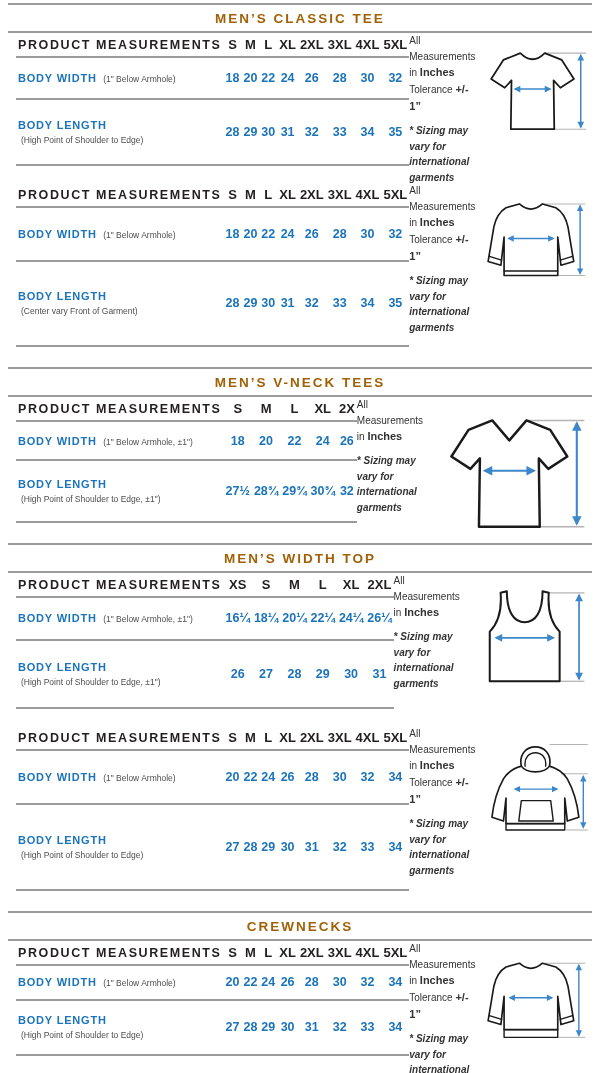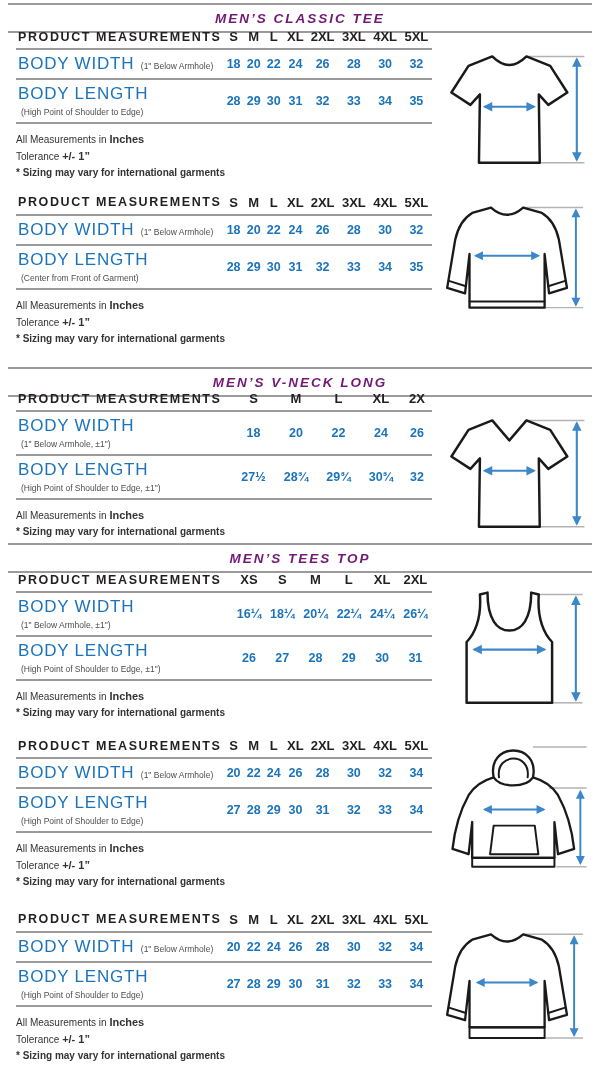--- a/index.html
+++ b/index.html
@@ -6,38 +6,38 @@
   html, body { background: #ffffff; }
   body {
     width: 600px; height: 1073px; overflow: hidden;
     font-family: "Liberation Sans", sans-serif; color: #231f20;
   }
   .panel { display: flex; flex-direction: column; }
   .band { padding: 3px 8px 0 8px; }
   .rule { height: 2px; background: #9b9b9b; }
   .title {
     text-align: center; font-size: 13.5px; font-weight: bold;
-    letter-spacing: 2px; color: #701a75; padding: 6px 0 5px 0; font-style: italic;
+    letter-spacing: 2px; color: #a16207; padding: 6px 0 5px 0;
   }
   .content { flex: 1; display: flex; padding: 0 8px 0 16px; min-height: 0; }
-  .left { flex: 1; display: flex; flex-direction: column; justify-content: center; padding: 0 8px 10px 0; }
+  .left { flex: 1; display: flex; flex-direction: row; justify-content: flex-start; padding: 0 8px 10px 0; }
   .right { width: 152px; display: flex; align-items: flex-start; padding-top: 12px; }
   table.meas { width: 100%; border-collapse: collapse; margin-bottom: 7px; }
   .meas th, .meas td { border-bottom: 2px solid #9b9b9b; padding: 4px 2px; vertical-align: middle; }
   .meas thead th { font-size: 13px; font-weight: bold; text-align: center; color: #231f20; }
   .meas thead th.lbl { text-align: left; font-size: 12.5px; letter-spacing: 1.6px; white-space: nowrap; }
   .meas td { text-align: center; color: #1b74bb; font-weight: bold; font-size: 12.5px; }
   .meas td.lbl { text-align: left; }
   .lbl { width: 44%; }
   .wide .lbl { width: 52%; }
-  .rowname { color: #1b74bb; font-weight: normal; font-size: 17px; letter-spacing: 0.8px; white-space: nowrap; }
+  .rowname { color: #1b74bb; font-weight: bold; font-size: 11px; letter-spacing: 0.8px; white-space: nowrap; }
   .sub { color: #4d4d4d; font-weight: normal; font-size: 8.5px; margin-left: 3px; white-space: nowrap; }
   .notes { font-size: 10px; color: #333333; line-height: 1.55; }
   .note b { font-size: 11px; }
-  .note.italic { font-weight: bold; }
+  .note.italic { font-style: italic; font-weight: bold; margin-top: 8px; }
   svg.garment { width: 100%; height: auto; display: block; }
   .g-outline { fill: none; stroke: #1a1a1a; stroke-width: 2.6; stroke-linejoin: round; stroke-linecap: round; }
   .g-detail  { fill: none; stroke: #1a1a1a; stroke-width: 2.2; stroke-linejoin: round; stroke-linecap: round; }
   .g-fill    { fill: #ffffff; stroke: #1a1a1a; stroke-width: 2.6; stroke-linejoin: round; }
   .arrow-line { stroke: #3c87c9; stroke-width: 2.2; }
   .arrow-head { fill: #3c87c9; }
   .ext-line  { stroke: #b3b3b3; stroke-width: 1.6; }
 </style>
 </head>
 <body>
@@ -145,21 +145,21 @@
               <td>22</td>
               <td>24</td>
               <td>26</td>
               <td>28</td>
               <td>30</td>
               <td>32</td>
             </tr>
           <tr>
             <td class="lbl">
               <span class="rowname">BODY LENGTH</span>
-              <span class="sub">(Center from Front of Garment)</span>
+              <span class="sub">(Center vary Front of Garment)</span>
             </td>
           <td>28</td>
               <td>29</td>
               <td>30</td>
               <td>31</td>
               <td>32</td>
               <td>33</td>
               <td>34</td>
               <td>35</td>
             </tr>
@@ -186,21 +186,21 @@
         <path class="arrow-head" d="M152,15 l-5,10 h10 Z"></path>
         <path class="arrow-head" d="M152,125 l-5,-10 h10 Z"></path>
       </svg>
     </div>
   </div>
 </section>
 
 <section class="panel" style="height:176px">
   <header class="band">
     <div class="rule"></div>
-    <h2 class="title">MEN’S V-NECK LONG</h2>
+    <h2 class="title">MEN’S V-NECK TEES</h2>
     <div class="rule"></div>
   </header>
   <div class="content">
     <div class="left">
       <table class="meas wide">
         <thead>
           <tr>
             <th class="lbl">PRODUCT MEASUREMENTS</th>
           <th>S</th>
               <th>M</th>
@@ -251,21 +251,21 @@
         <path class="arrow-head" d="M144,13 l-5,10 h10 Z"></path>
         <path class="arrow-head" d="M144,123 l-5,-10 h10 Z"></path>
       </svg>
     </div>
   </div>
 </section>
 
 <section class="panel" style="height:186px">
   <header class="band">
     <div class="rule"></div>
-    <h2 class="title">MEN’S TEES TOP</h2>
+    <h2 class="title">MEN’S WIDTH TOP</h2>
     <div class="rule"></div>
   </header>
   <div class="content">
     <div class="left">
       <table class="meas wide">
         <thead>
           <tr>
             <th class="lbl">PRODUCT MEASUREMENTS</th>
           <th>XS</th>
               <th>S</th>
@@ -392,20 +392,25 @@
         <path class="arrow-head" d="M118,80 l-10,-5 v10 Z"></path>
         <line class="arrow-line" x1="157" y1="60" x2="157" y2="140"></line>
         <path class="arrow-head" d="M157,58 l-5,10 h10 Z"></path>
         <path class="arrow-head" d="M157,142 l-5,-10 h10 Z"></path>
       </svg>
     </div>
   </div>
 </section>
 
 <section class="panel" style="height:165px">
+  <header class="band">
+    <div class="rule"></div>
+    <h2 class="title">CREWNECKS</h2>
+    <div class="rule"></div>
+  </header>
   <div class="content">
     <div class="left">
       <table class="meas">
         <thead>
           <tr>
             <th class="lbl">PRODUCT MEASUREMENTS</th>
           <th>S</th>
               <th>M</th>
               <th>L</th>
               <th>XL</th>

